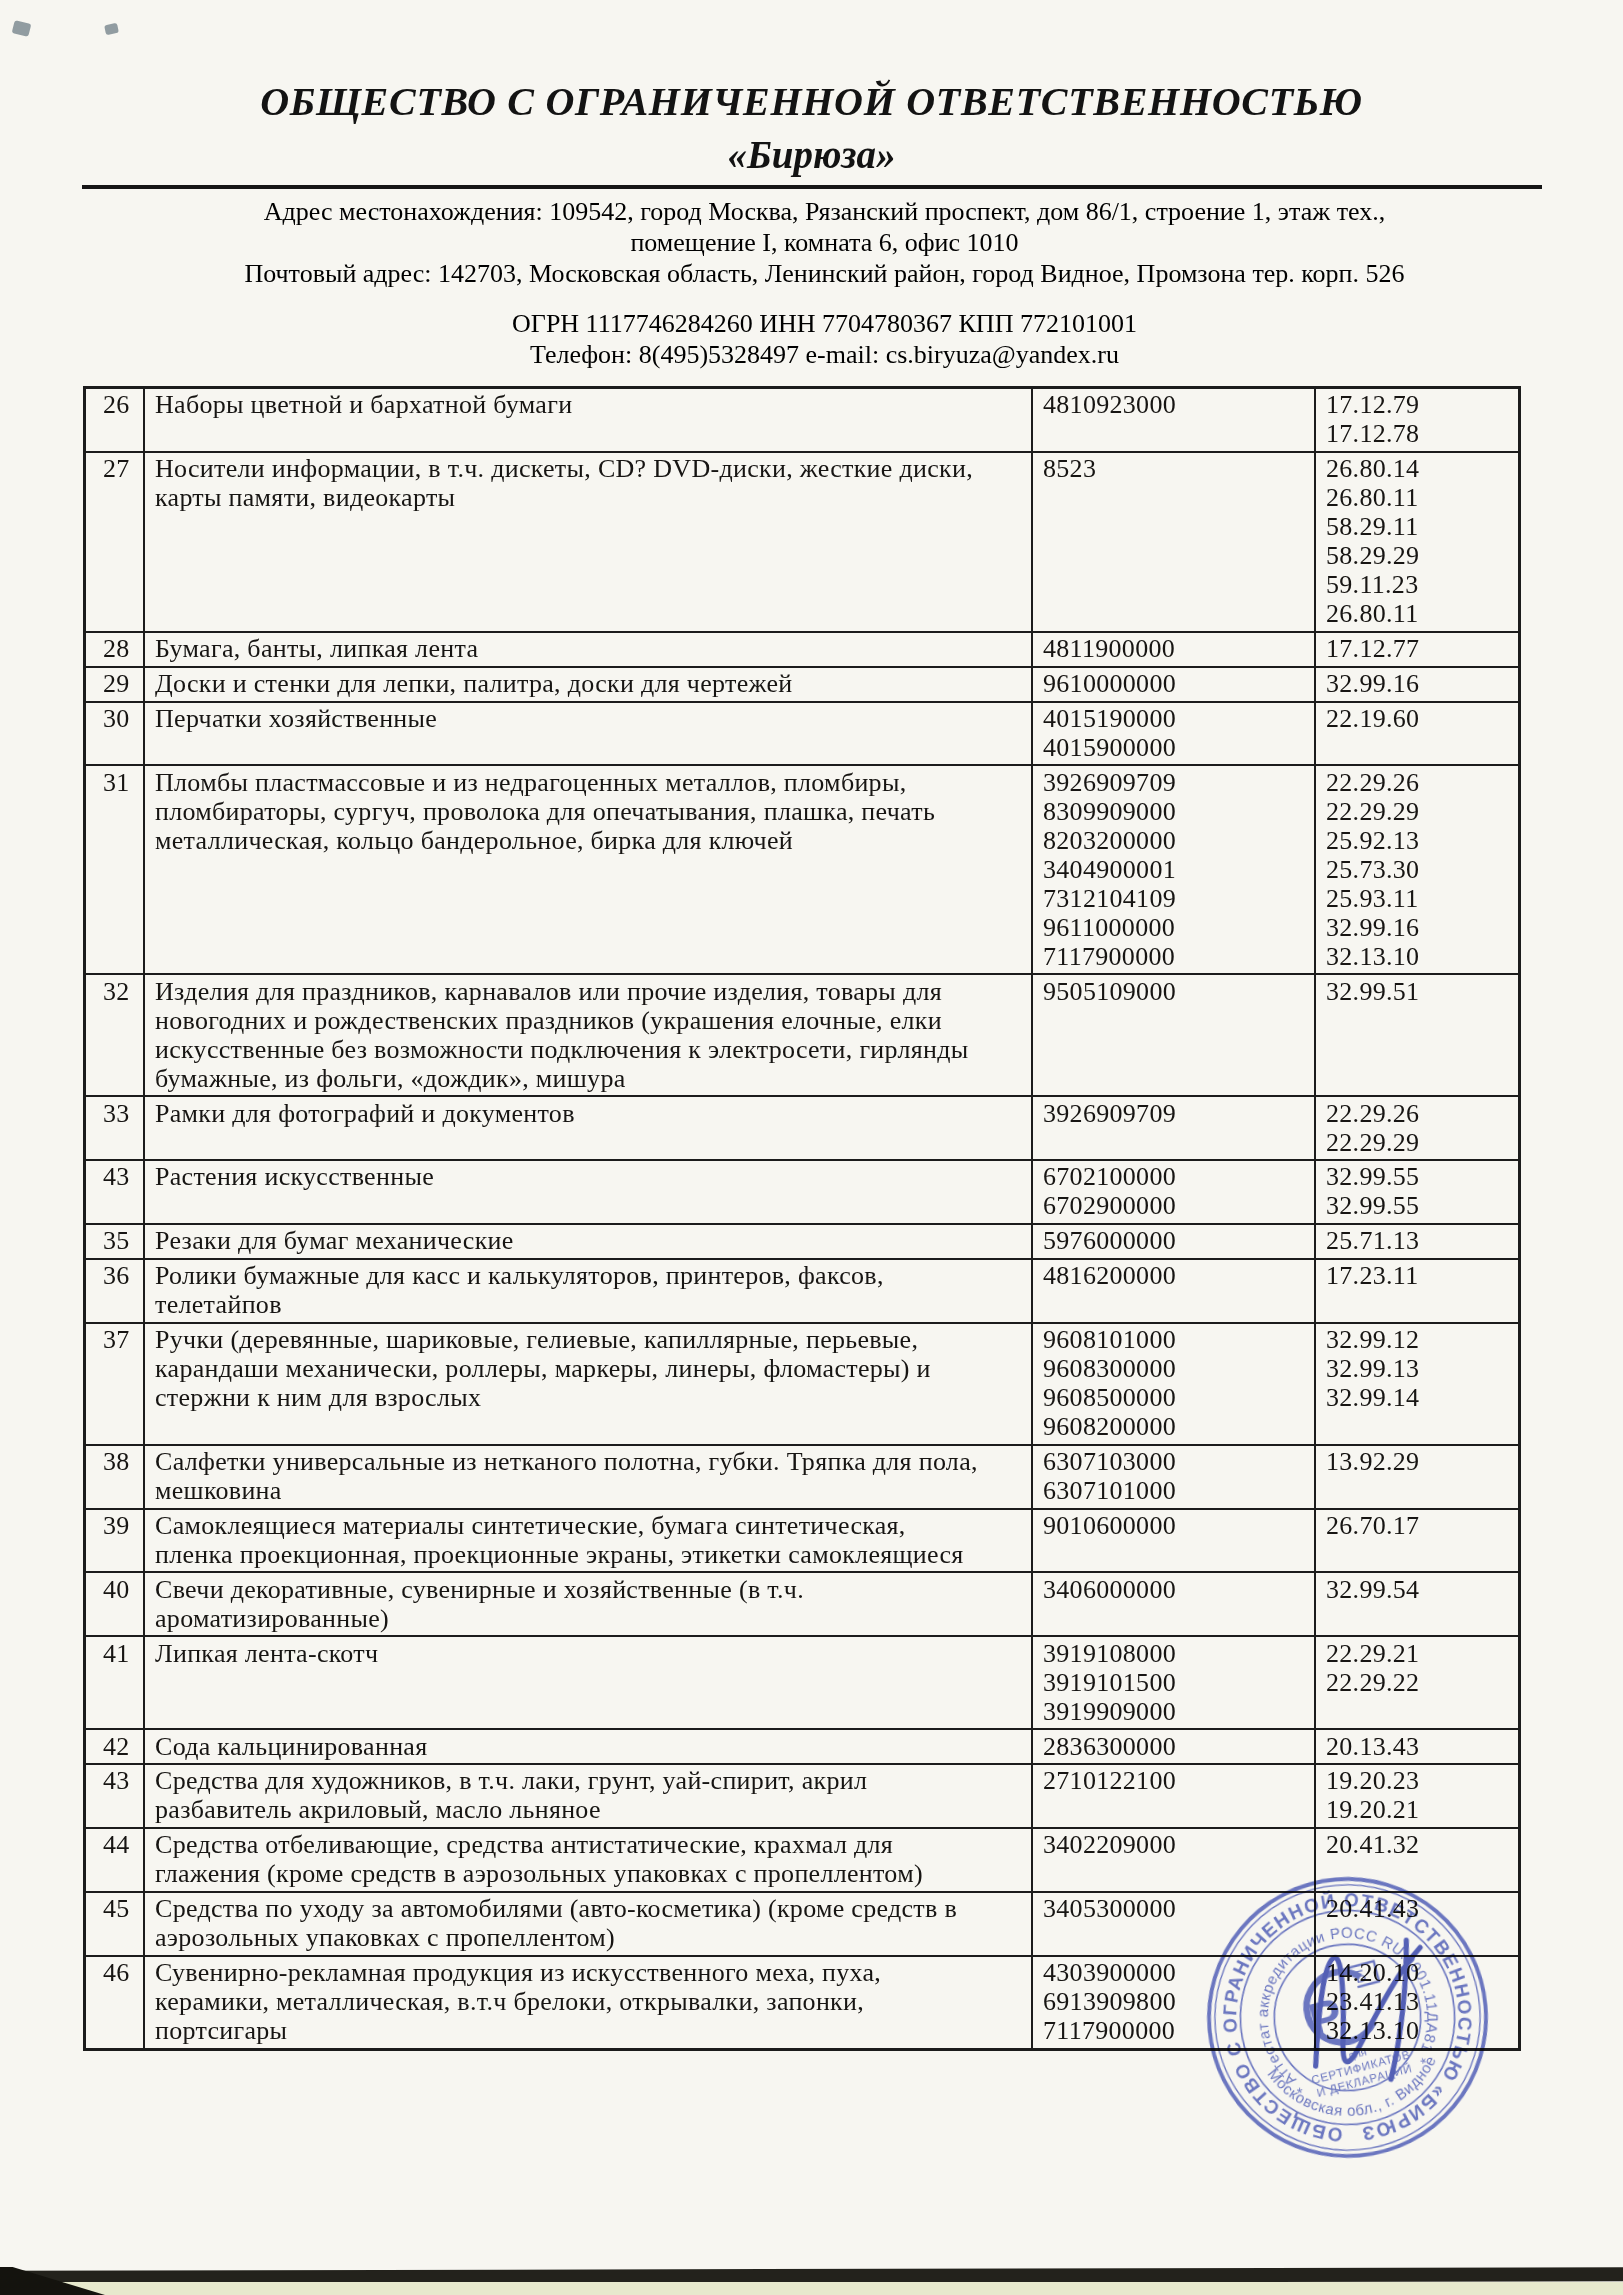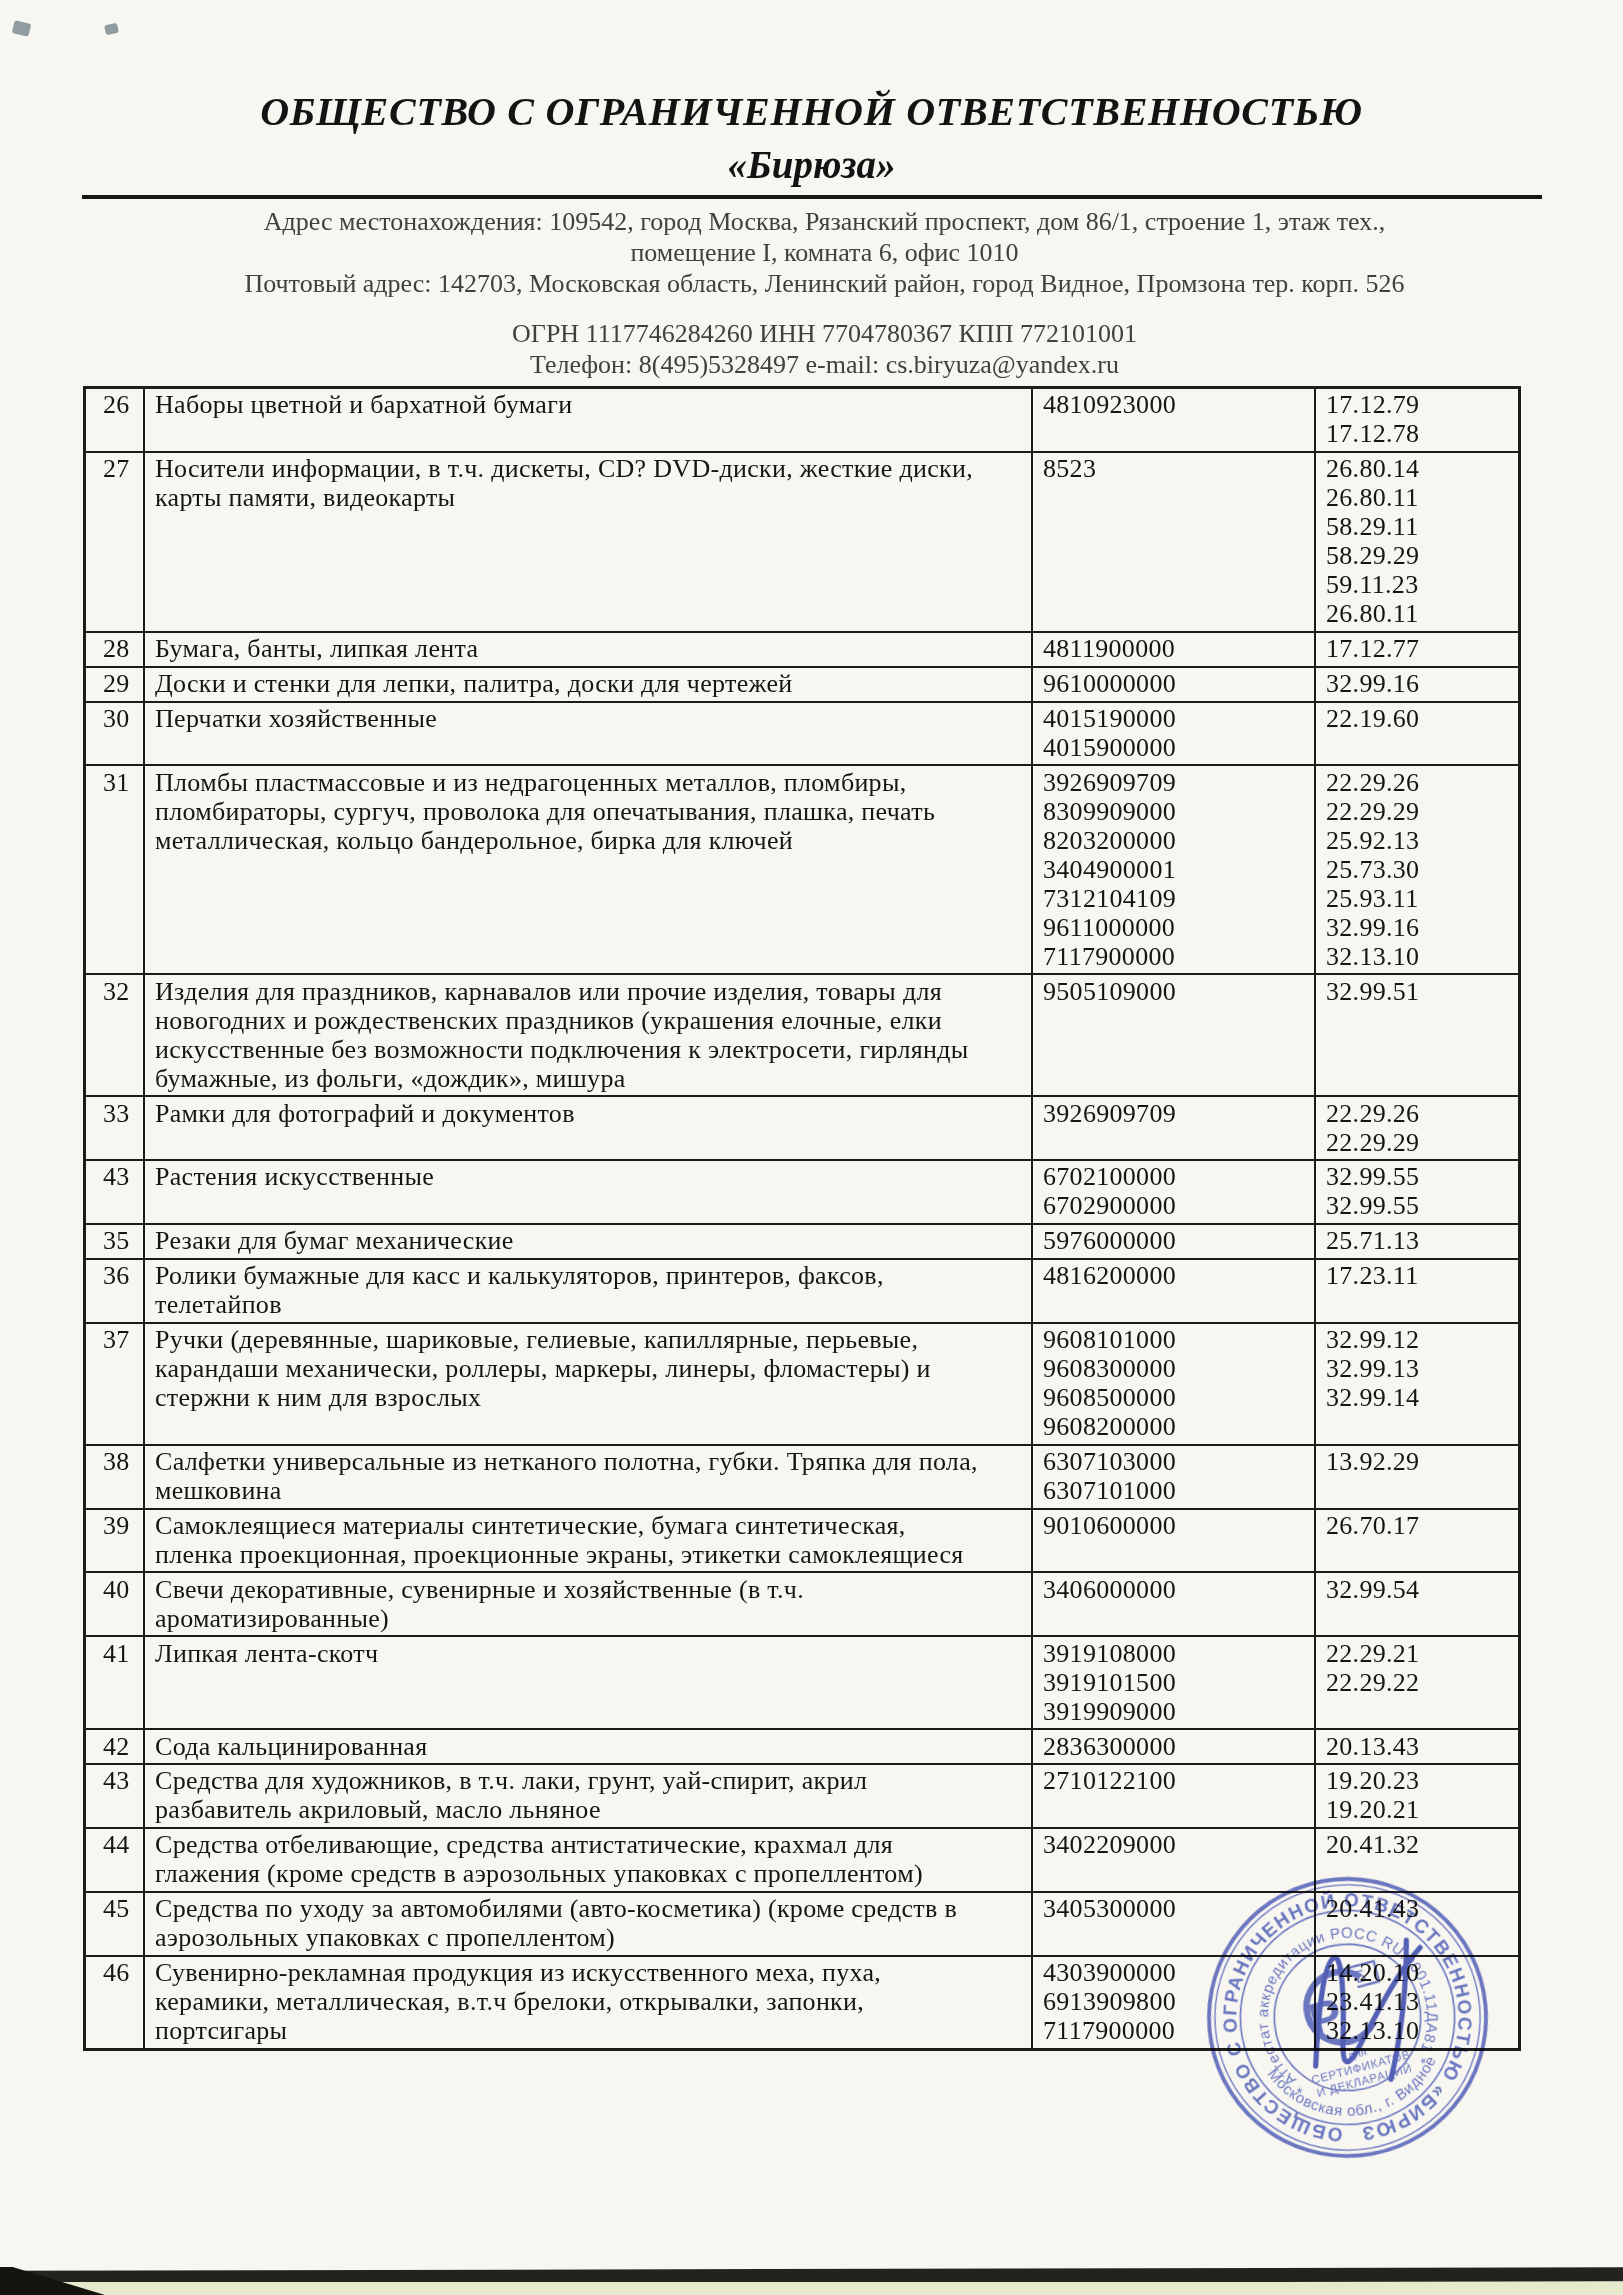--- a/index.html
+++ b/index.html
@@ -10,33 +10,33 @@
     color:#171513;
   }
   .page{position:relative;width:1623px;height:2295px;overflow:hidden;}
 
   
   .speck{position:absolute;background:#6f7d85;opacity:.75;border-radius:2.6px;}
   .speck.s1{left:13px;top:22px;width:17px;height:13px;transform:rotate(14deg);}
   .speck.s2{left:105px;top:23.6px;width:13px;height:9.8px;transform:rotate(-12deg);}
 
   
-  .letterhead{position:absolute;top:10px;left:0;width:100%;text-align:center;}
+  .letterhead{position:absolute;top:0;left:0;width:100%;text-align:center;}
   .org-type{
     padding-top:80px;
     font-style:italic;font-weight:bold;
     font-size:40px;line-height:43px;letter-spacing:0.7px;
     color:#131313;
   }
   .org-name{
     font-style:italic;font-weight:bold;
     font-size:39px;line-height:42px;margin-top:10.5px;color:#131313;
   }
   .rule{width:1460px;height:3.9px;background:#161616;margin:9.2px auto 0;}
-  .addr{font-size:26px;line-height:31px;color:#404040;padding-left:26px;}
+  .addr{font-size:26px;line-height:31px;color:#000000;padding-left:26px;}
   .addr.first{margin-top:7.9px;}
   .addr.reg{margin-top:18.3px;}
 
   
   table.goods{
     position:absolute;left:83px;top:386px;
     width:1435px;
     border-collapse:collapse;table-layout:fixed;
     border:3.3px solid #1c1c1c;
     font-size:26px;line-height:29px;letter-spacing:0.3px;

